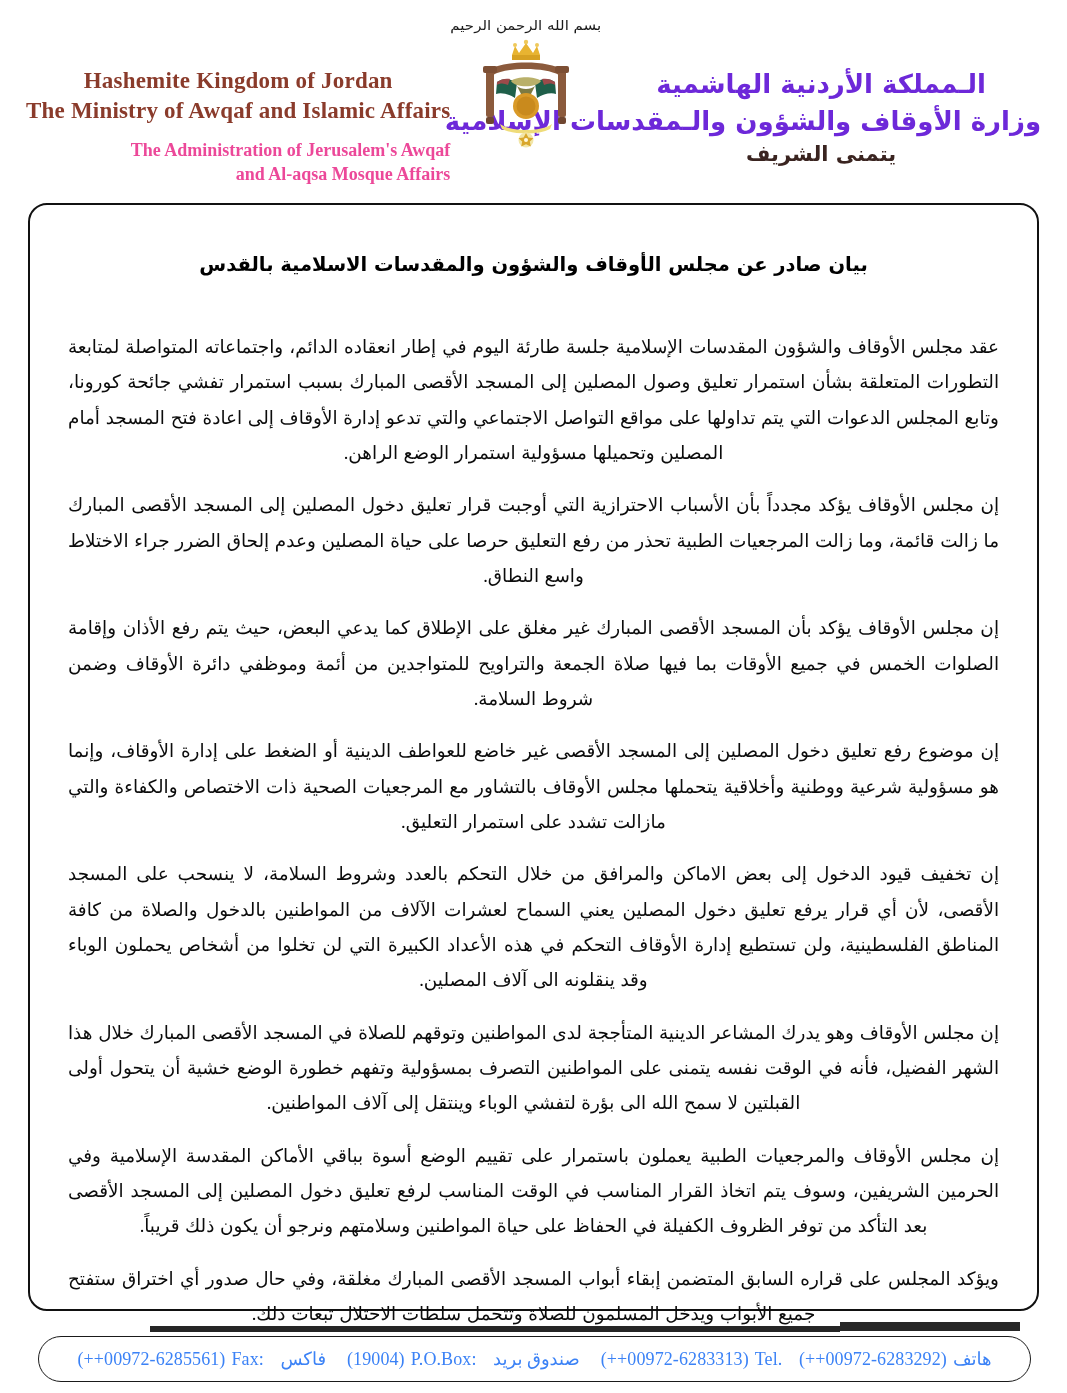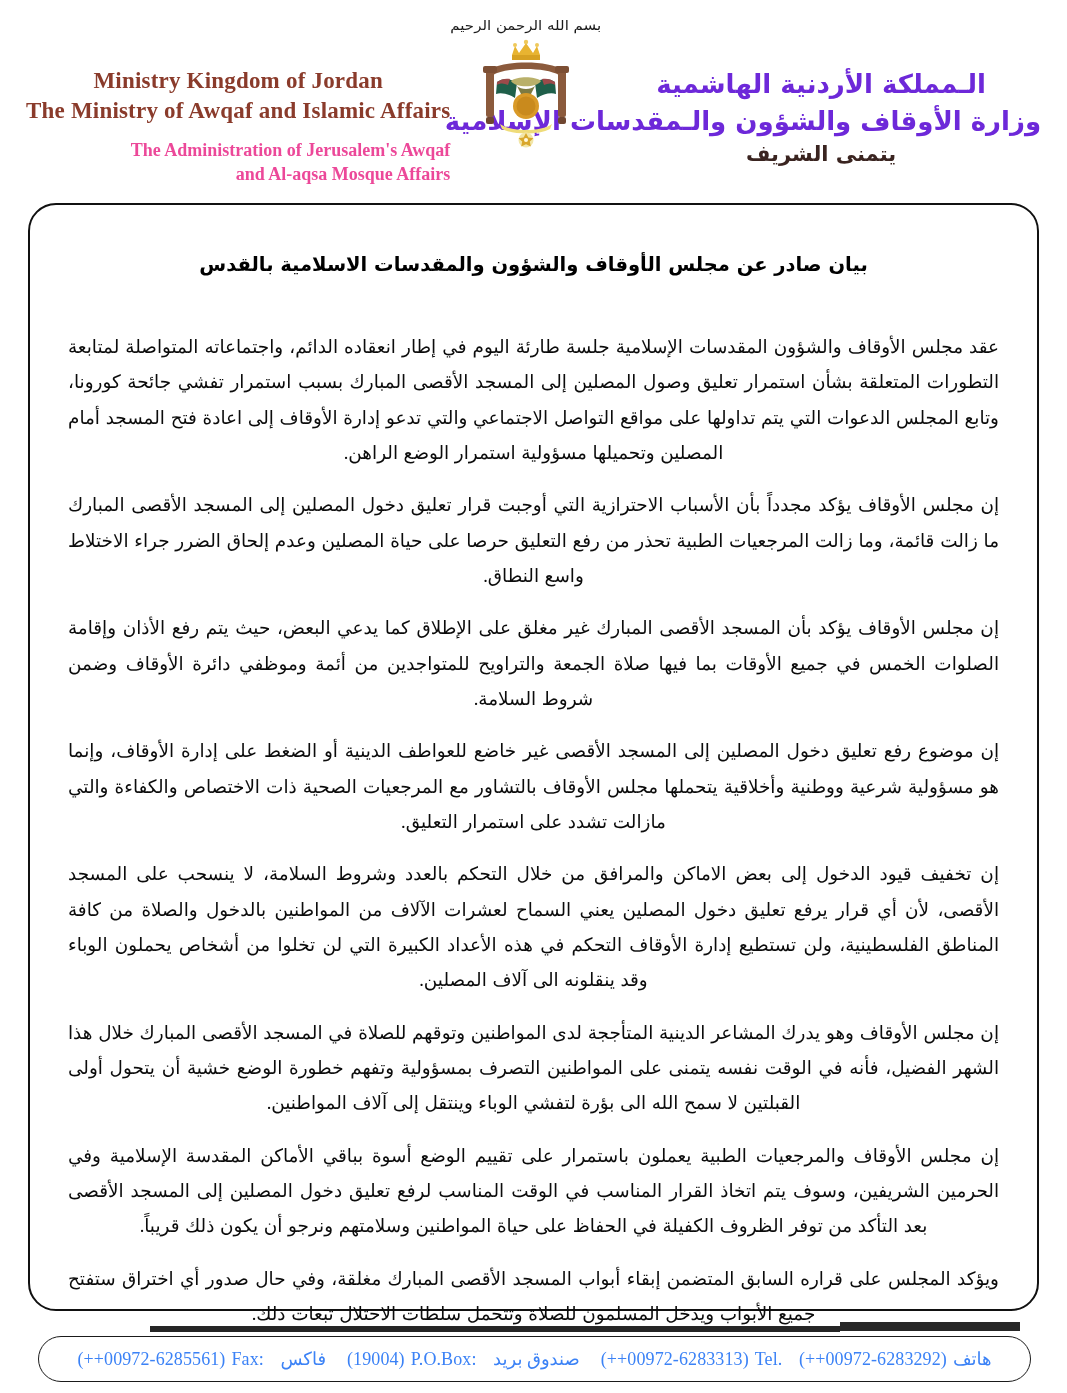--- a/index.html
+++ b/index.html
@@ -87,21 +87,21 @@
 
   
   .doc-box {
     position: absolute;
     top: 203px;
     left: 28px;
     width: 1011px;
     height: 1108px;
     box-sizing: border-box;
     border: 2.6px solid #111;
-    border-radius: 28px;
+    border-radius: 19px;
     padding: 26px 38px 10px 38px;
     background: #fff;
   }
 
   .doc-title {
     text-align: center;
     direction: rtl;
     font-family: "DejaVu Sans", "Liberation Sans", sans-serif;
     font-weight: bold;
     font-size: 19.5px;
@@ -166,21 +166,21 @@
     background: #101010;
     opacity: .9;
   }
 </style>
 </head>
 <body>
 
 <div class="letterhead">
 
   <div class="head-col head-col-en">
-    <div class="en-line-1">Ministry Kingdom of Jordan</div>
+    <div class="en-line-1">Hashemite Kingdom of Jordan</div>
     <div class="en-line-2">The Ministry of Awqaf and Islamic Affairs</div>
     <div class="en-line-3">The  Administration of Jerusalem's Awqaf</div>
     <div class="en-line-4">and Al-aqsa Mosque Affairs</div>
   </div>
 
   <div class="emblem-wrap">
     <div class="basmala">بسم الله الرحمن الرحيم</div>
     <svg class="emblem" width="118" height="118" viewBox="0 0 118 118" aria-hidden="true">
 
       <g>

